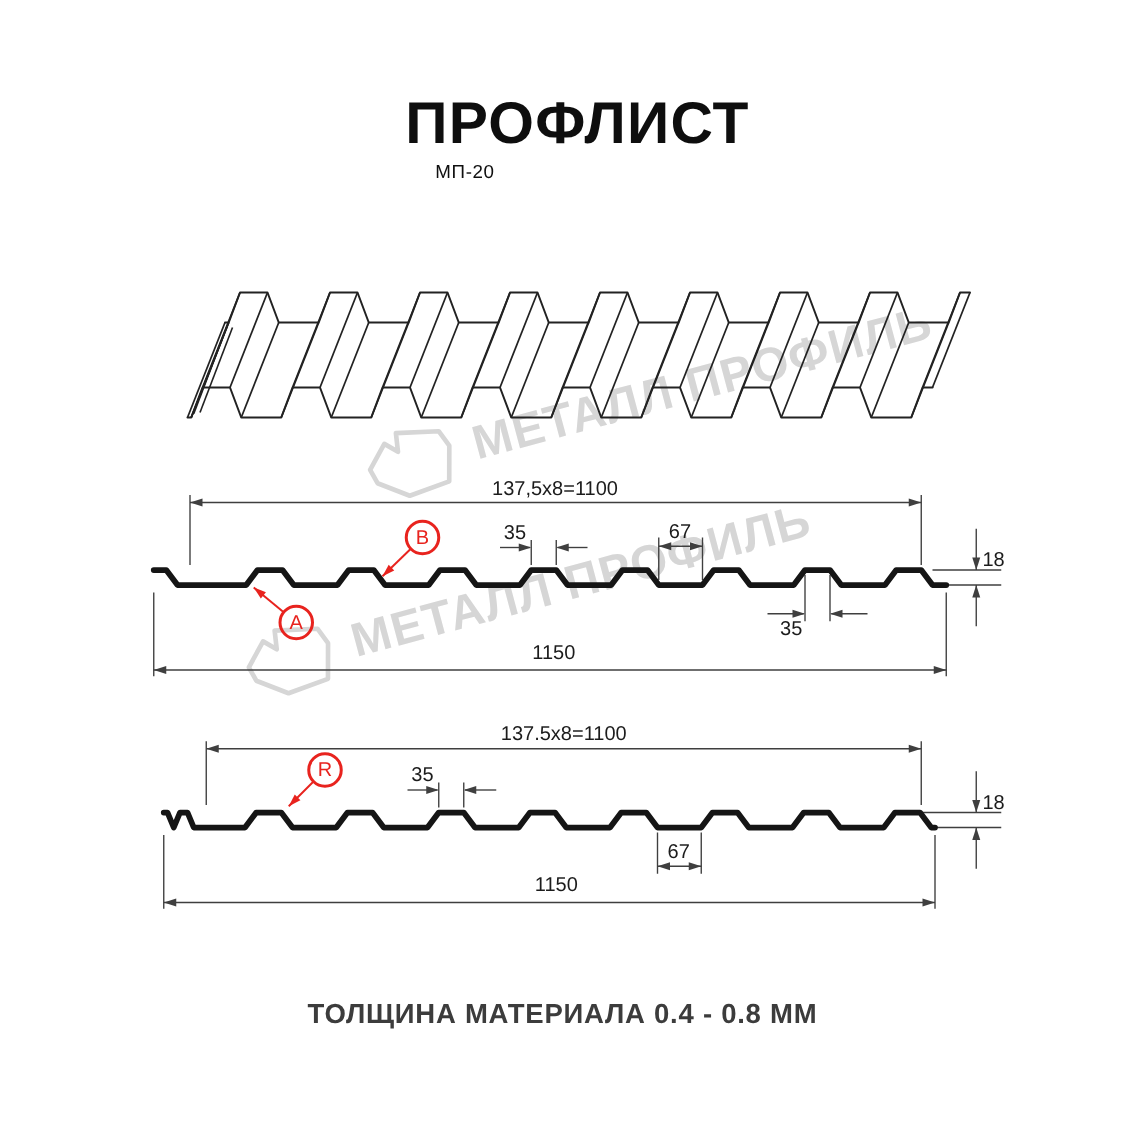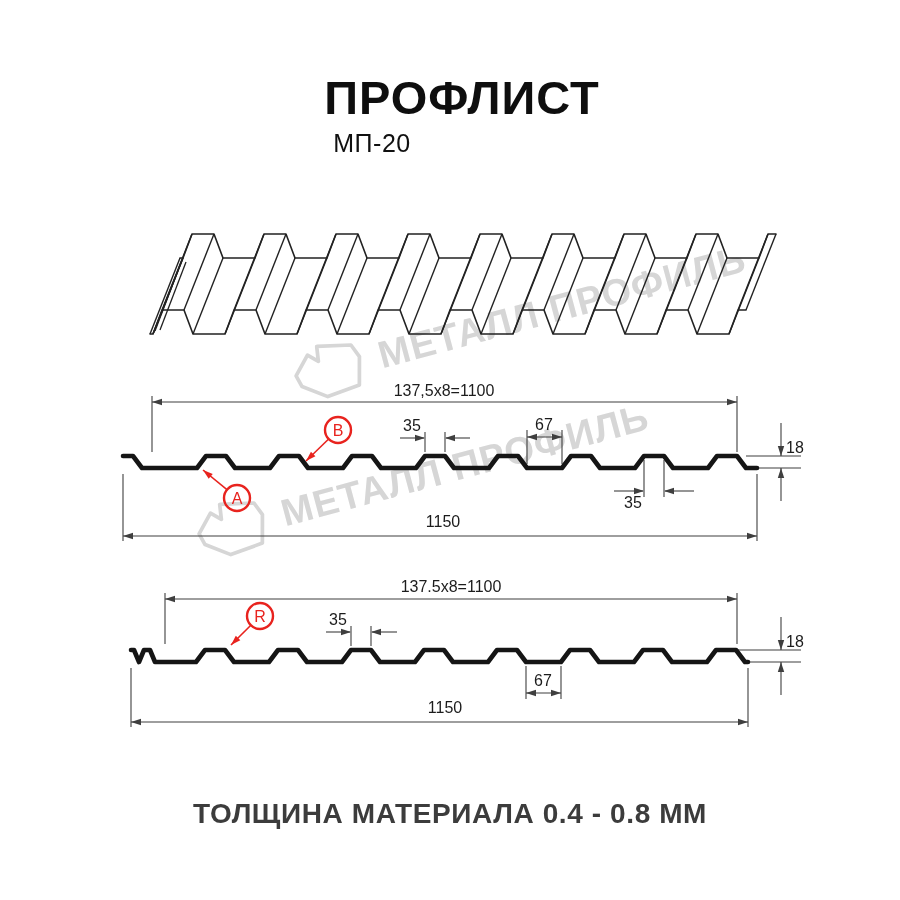--- a/index.html
+++ b/index.html
@@ -1,23 +1,23 @@
 <!DOCTYPE html>
 <html><head>
 <meta charset="utf-8">
 <style>
   html,body{margin:0;padding:0;background:#fff;}
   .page{position:relative;width:900px;height:900px;background:#fff;overflow:hidden;
         font-family:"Liberation Sans",sans-serif;}
   .title{position:absolute;top:70px;left:0;width:900px;text-align:center;margin:0;
          font-size:47px;font-weight:800;letter-spacing:1px;color:#0e0e0e;padding-left:12px;}
   .subtitle{position:absolute;top:129px;left:0;width:744px;text-align:center;
-         font-size:25px;font-weight:500;letter-spacing:.5px;color:#101010;}
+         font-size:15px;font-weight:500;letter-spacing:.5px;color:#101010;}
   .footer{position:absolute;top:798px;left:0;width:900px;text-align:center;
-         font-size:28px;font-weight:600;letter-spacing:.6px;color:#3c3c3c;}
+         font-size:22px;font-weight:600;letter-spacing:.6px;color:#3c3c3c;}
   .watermark{position:absolute;display:flex;align-items:center;gap:13px;z-index:1;
          transform:rotate(-15deg);transform-origin:left center;color:#d6d6d6;
          font-weight:700;font-size:38px;letter-spacing:1px;white-space:nowrap;user-select:none;}
   #wm1{left:293px;top:350px;}
   #wm2{left:196px;top:508px;}
   .wm-logo{width:76px;height:58px;flex:0 0 auto;}
   .wm-logo path{fill:none;stroke:#d6d6d6;stroke-width:5;stroke-linejoin:round;}
   #art{position:absolute;left:0;top:0;z-index:2;}
 </style>
 </head>

